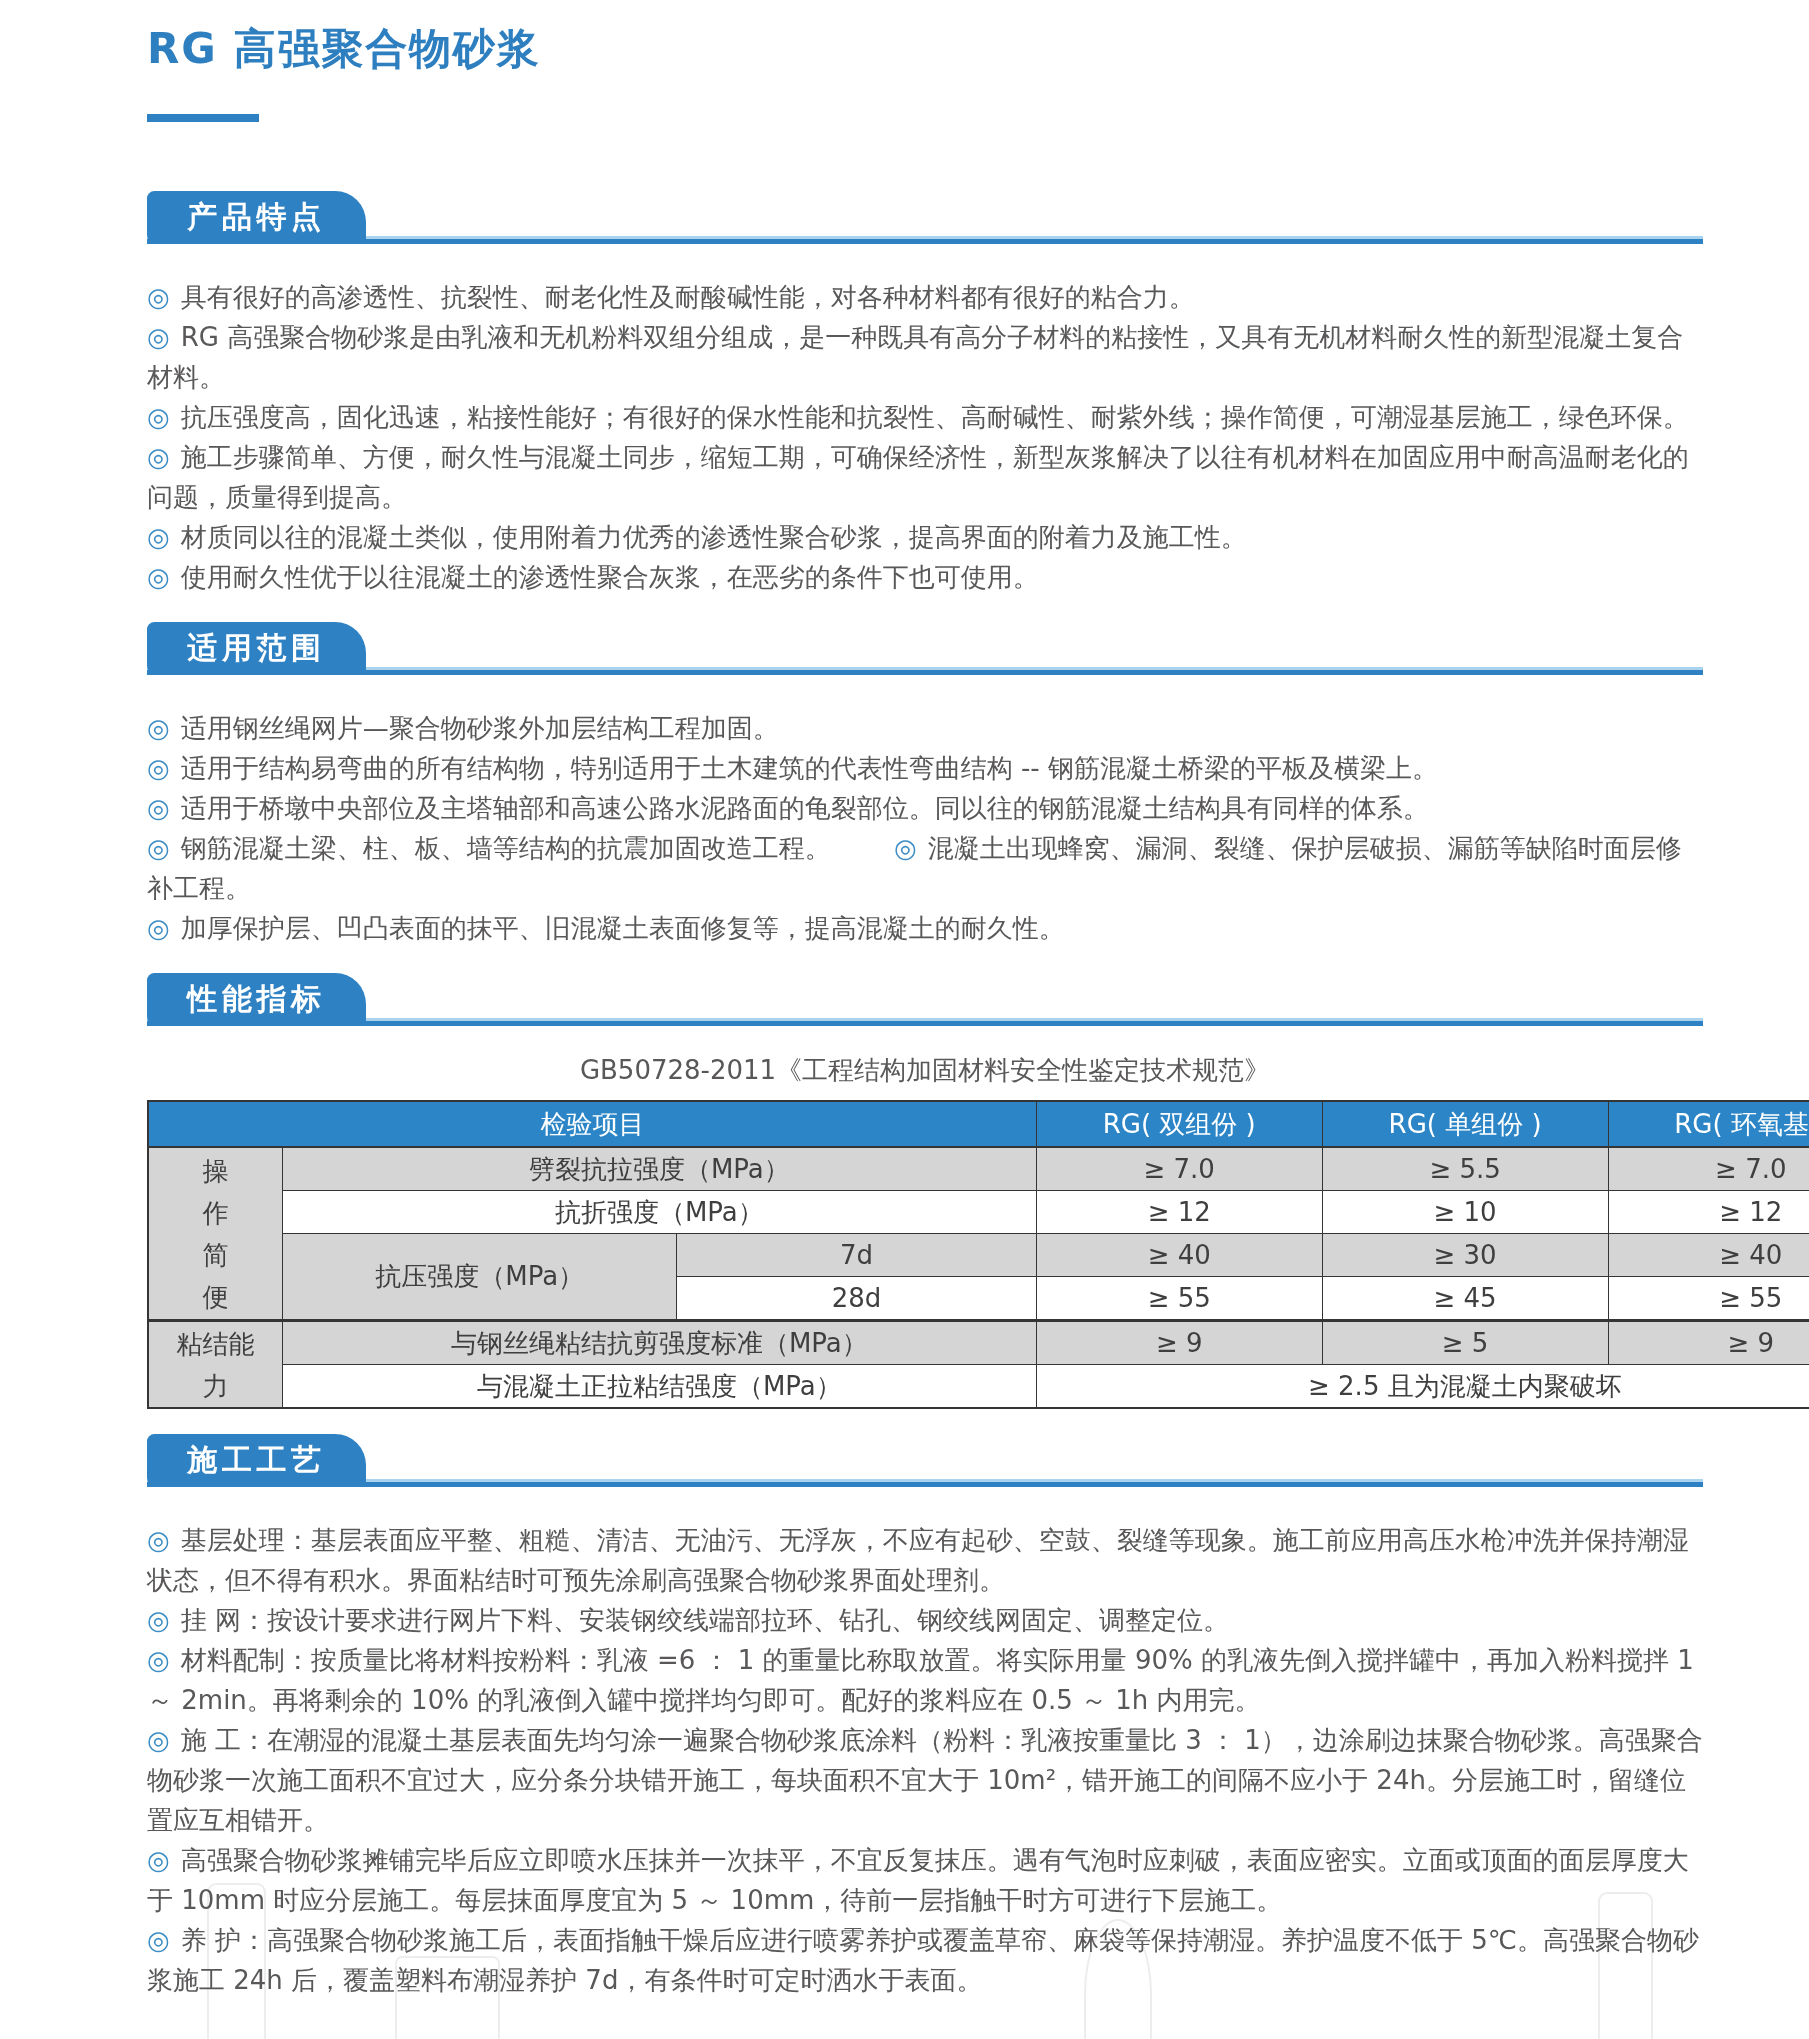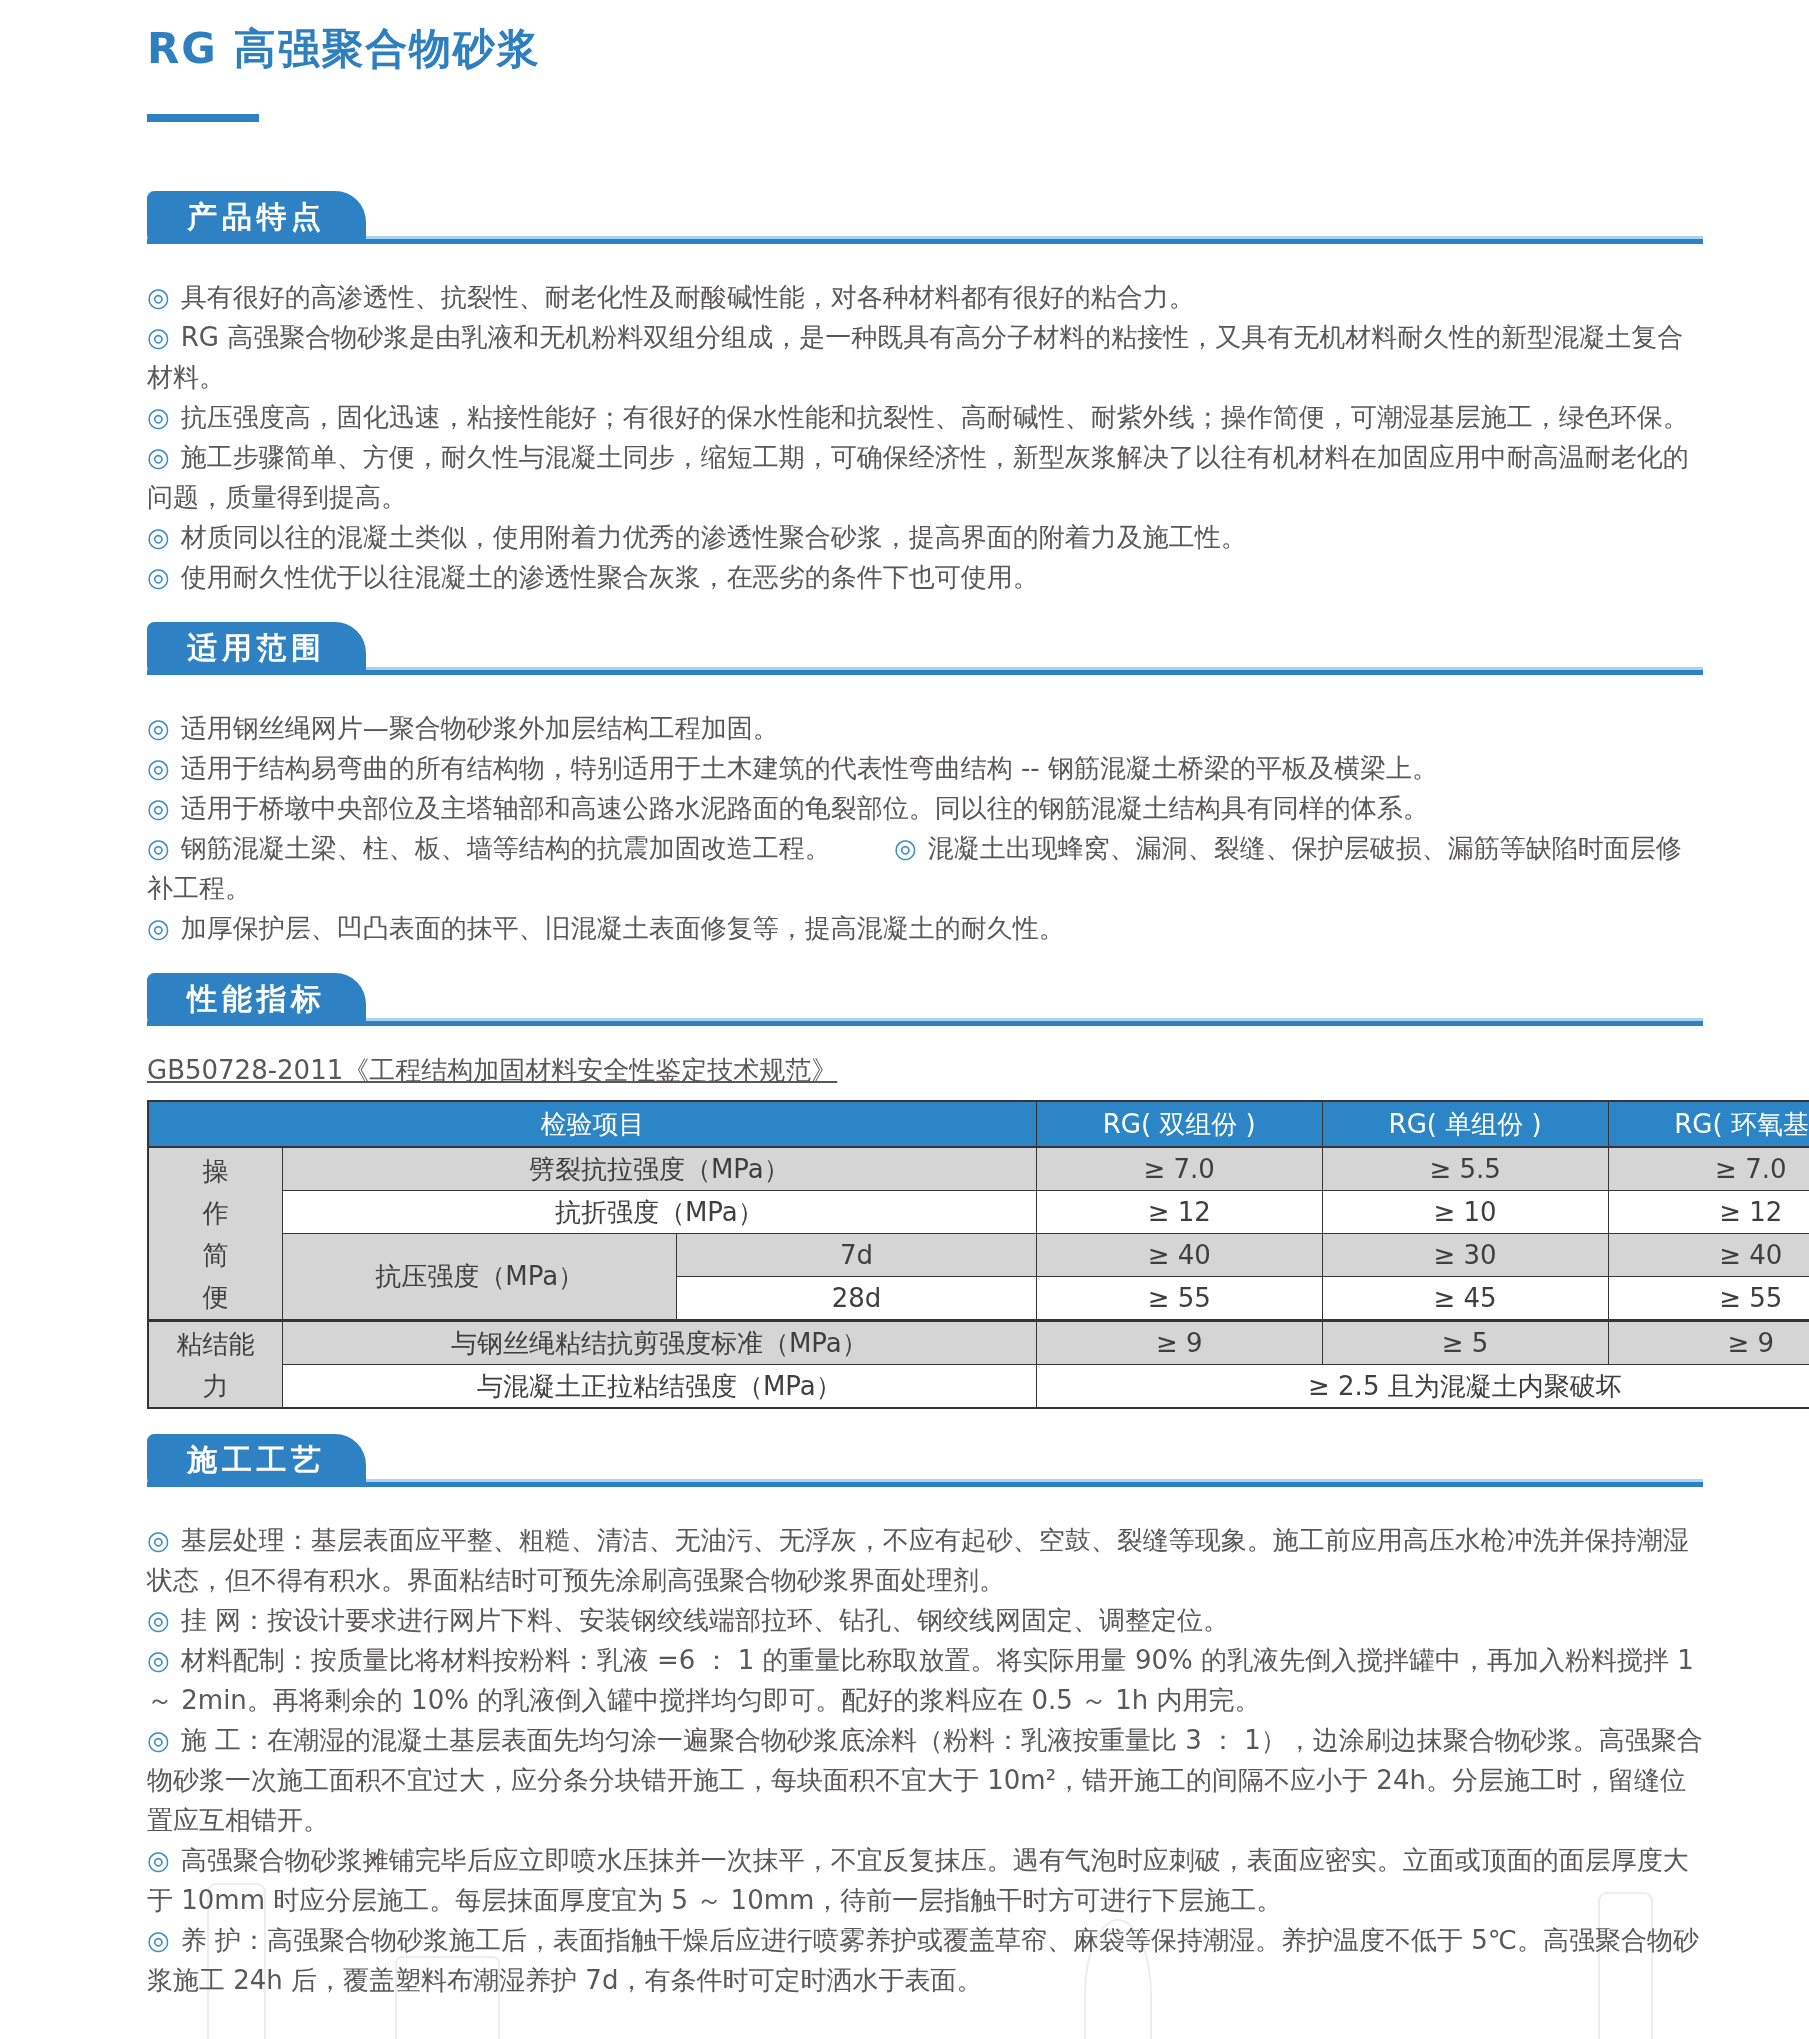--- a/index.html
+++ b/index.html
@@ -55,25 +55,24 @@
   }
   .dot {
     color: #3c8dc5;
     font-size: 26px;
     margin-right: 11px;
   }
   .dot2 { margin-left: 55px; }
   
   .tbl-caption {
     margin-top: 26px;
-    text-align: left;
+    text-align: center;
     font-size: 26px;
     color: #595757;
     line-height: 37px;
-    text-decoration: underline;
   }
   table.perf {
     margin-top: 11px;
     width: 1748px;
     border-collapse: collapse;
     table-layout: fixed;
     font-size: 26px;
     color: #3f3f3f;
     border: 2.8px solid #353535;
   }

